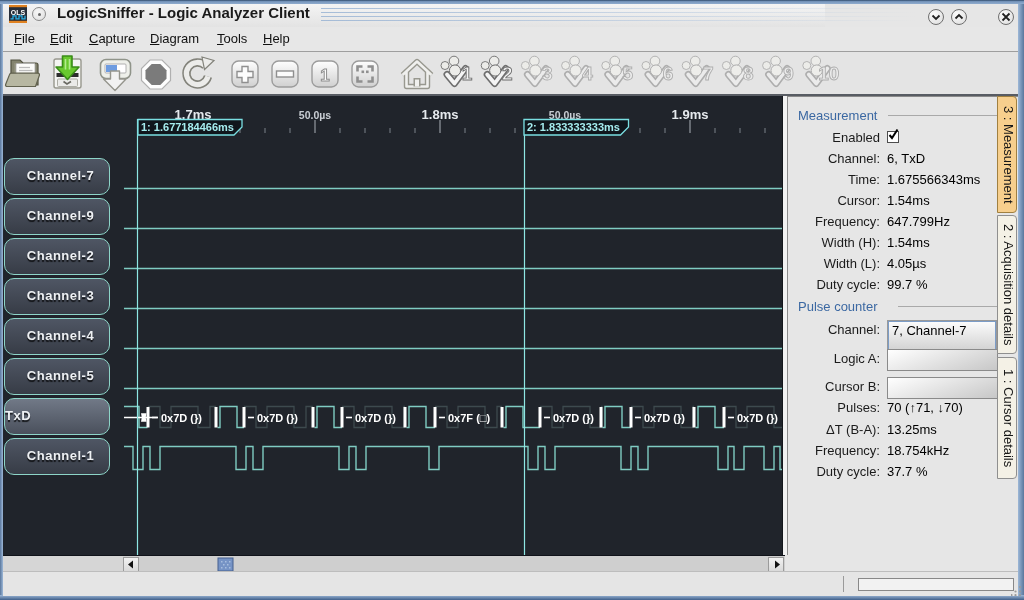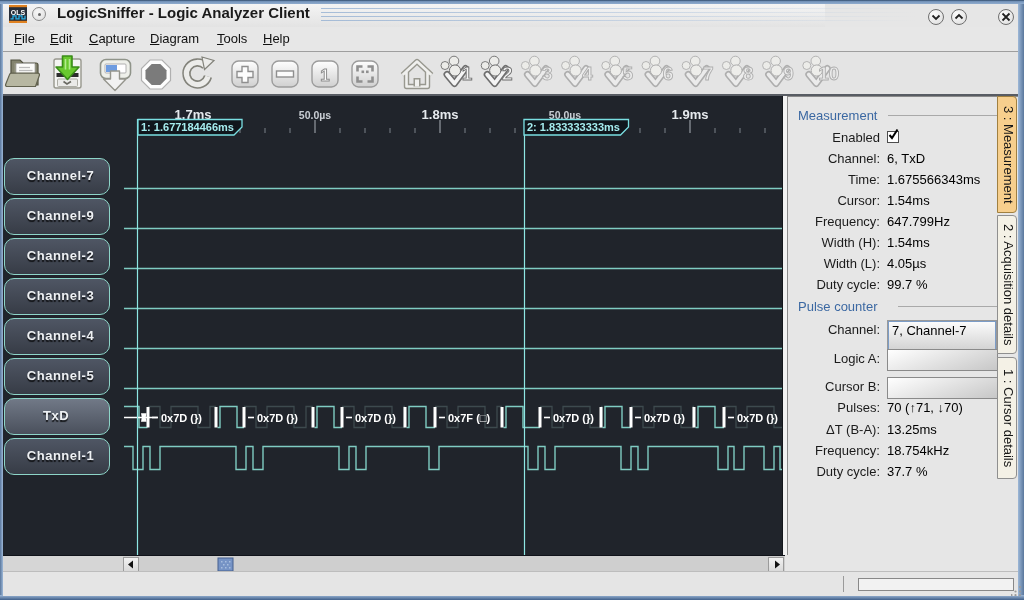--- a/index.html
+++ b/index.html
@@ -282,21 +282,21 @@
     <path d="M524,119.5 H628.5 V127 L620.5,135 H524 Z" fill="#10161c" stroke="#7adfe2" stroke-width="1.3"></path>
     <text x="527" y="131" font-size="11" font-weight="bold" fill="#a5ecee" font-family="Liberation Sans">2: 1.833333333ms</text>
   </svg>
 
 <div class="abs chlabel" style="top:158px;left:4px">Channel-7</div>
 <div class="abs chlabel" style="top:198px;left:4px">Channel-9</div>
 <div class="abs chlabel" style="top:238px;left:4px">Channel-2</div>
 <div class="abs chlabel" style="top:278px;left:4px">Channel-3</div>
 <div class="abs chlabel" style="top:318px;left:4px">Channel-4</div>
 <div class="abs chlabel" style="top:358px;left:4px">Channel-5</div>
-<div class="abs chlabel" style="top:398px;left:4px;background:linear-gradient(#717987,#4a505c);text-align:center;padding-right:10px;padding-left:8px">TxD</div>
+<div class="abs chlabel" style="top:398px;left:4px;background:linear-gradient(#717987,#4a505c);text-align:left;padding-right:10px;padding-left:0">TxD</div>
 <div class="abs chlabel" style="top:438px;left:4px">Channel-1</div>
 
 <div class="abs" id="sep"></div>
 <div class="abs" id="rpanel">
   <div class="hdr" style="top:11px">Measurement</div>
   <div class="hline" style="left:100px;top:18px;width:122px"></div>
   <div class="rlabel" style="top:33px">Enabled</div>
   <div class="abs" style="left:99px;top:34px;width:12px;height:12px;border:1.5px solid #4d4d4d;background:#fff;box-sizing:border-box"></div>
   <svg class="abs" style="left:99px;top:30px" width="14" height="16" viewBox="0 0 14 16">
       <path d="M2.5,8 5,11 10.5,2.5" fill="none" stroke="#000" stroke-width="2"></path>

